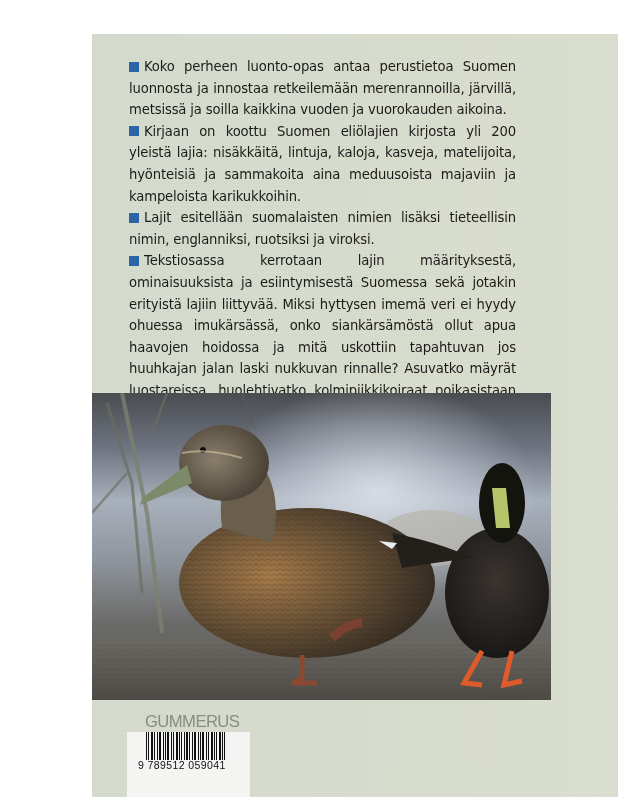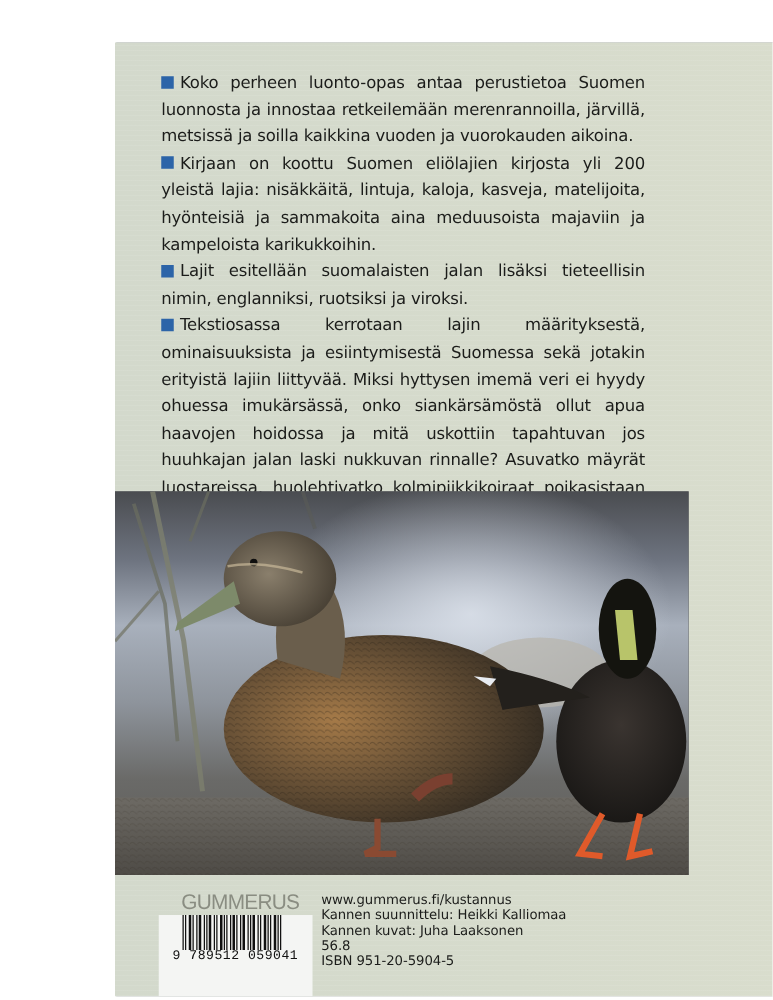--- a/index.html
+++ b/index.html
@@ -96,21 +96,21 @@
     }
     .barcode-bars span {
       display: inline-block;
       height: 28px;
       background: #111;
     }
     .barcode-number {
       position: absolute;
       left: 11px;
       top: 27px;
-      font-family: Liberation Mono, monospace;
+      font-family: Liberation Sans, sans-serif;
       font-size: 10.5px;
       color: #111;
       letter-spacing: 0.4px;
       white-space: pre;
     }
     .credits {
       position: absolute;
       left: 165px;
       top: 680px;
       color: #1b1c1a;
@@ -128,21 +128,21 @@
 <div class="cover">
 
   <div class="text-block">
     <p class="para">
       <span class="bullet"></span><span>Koko perheen luonto-opas antaa perustietoa Suomen luonnosta ja innostaa retkeilemään merenrannoilla, järvillä, metsissä ja soilla kaikkina vuoden ja vuorokauden aikoina.</span>
     </p>
     <p class="para">
       <span class="bullet"></span><span>Kirjaan on koottu Suomen eliölajien kirjosta yli 200 yleistä lajia: nisäkkäitä, lintuja, kaloja, kasveja, matelijoita, hyönteisiä ja sammakoita aina meduusoista majaviin ja kampeloista karikukkoihin.</span>
     </p>
     <p class="para">
-      <span class="bullet"></span><span>Lajit esitellään suomalaisten jalan lisäksi tieteellisin nimin, englanniksi, ruotsiksi ja viroksi.</span>
+      <span class="bullet"></span><span>Lajit esitellään suomalaisten nimien lisäksi tieteellisin nimin, englanniksi, ruotsiksi ja viroksi.</span>
     </p>
     <p class="para">
       <span class="bullet"></span><span>Tekstiosassa kerrotaan lajin määrityksestä, ominaisuuksista ja esiintymisestä Suomessa sekä jotakin erityistä lajiin liittyvää. Miksi hyttysen imemä veri ei hyydy ohuessa imukärsässä, onko siankärsämöstä ollut apua haavojen hoidossa ja mitä uskottiin tapahtuvan jos huuhkajan jalan laski nukkuvan rinnalle? Asuvatko mäyrät luostareissa, huolehtivatko kolmipiikkikoiraat poikasistaan ja kuinka pitkä on kalatiiran muuttomatka?</span>
     </p>
   </div>
 
   <div class="photo">
     <svg width="459" height="307" viewBox="0 0 459 307" xmlns="http://www.w3.org/2000/svg">
       <defs>
         <linearGradient id="bg" x1="0" y1="0" x2="0" y2="1">
@@ -242,21 +242,14 @@
       <span style="width:2px;margin-right:1px"></span>
         <span style="width:1px;margin-right:1px"></span>
       <span style="width:1px;margin-right:2px"></span>
         <span style="width:2px;margin-right:1px"></span>
       <span style="width:1px;margin-right:1px"></span>
         <span style="width:1px;margin-right:0"></span>
     </div>
     <div class="barcode-number">9 789512 059041</div>
   </div>
 
-  <div class="credits">
-    <div>www.gummerus.fi/kustannus</div>
-    <div>Kannen suunnittelu: Heikki Kalliomaa</div>
-    <div>Kannen kuvat: Juha Laaksonen</div>
-    <div>56.8</div>
-    <div>ISBN 951-20-5904-5</div>
-  </div>
 
 </div>
 
 </body></html>

